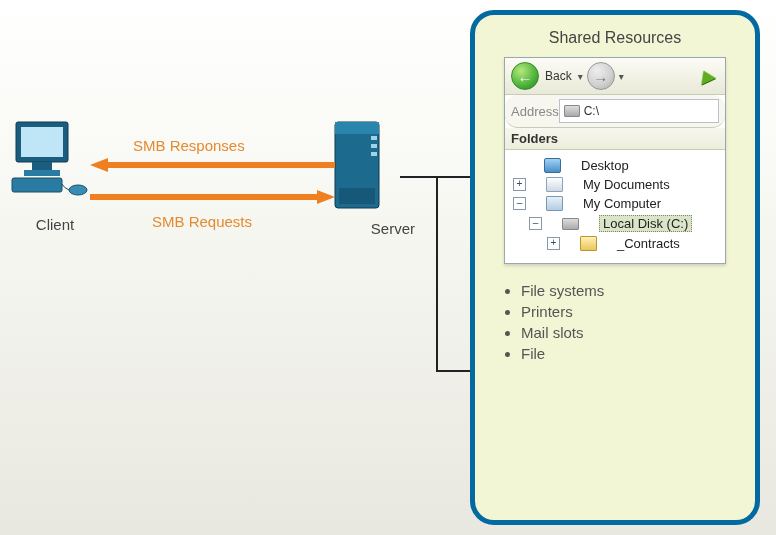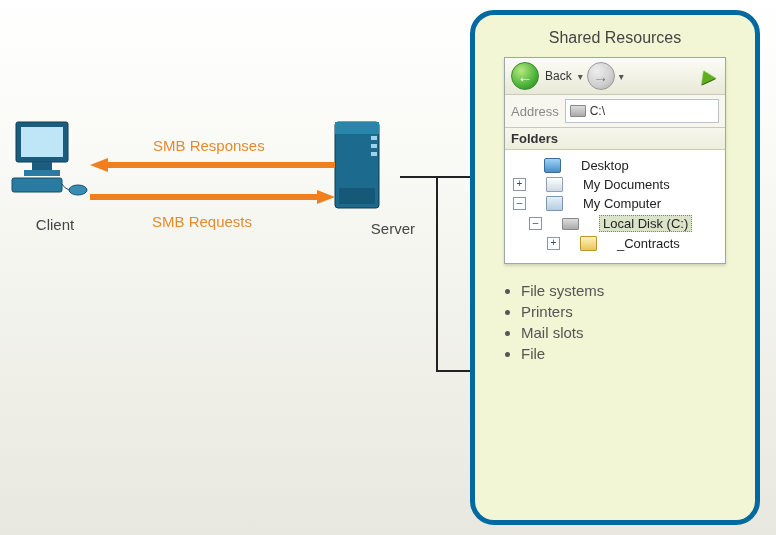--- a/index.html
+++ b/index.html
@@ -58,22 +58,22 @@
 .tiny-carat{font-size:10px;color:#555}
 .up-btn{
   margin-left:auto;width:26px;height:26px;display:flex;align-items:center;justify-content:center;
 }
 .up-arrow{
   width:0;height:0;border-left:8px solid transparent;border-right:8px solid transparent;
   border-bottom:12px solid #5fae1d;filter:drop-shadow(0 1px 0 #2a6a00);
   transform:rotate(-25deg);
 }
 .addr-row{
-  display:flex;align-items:center;gap:6px;padding:4px 6px;
-  border-bottom:1px solid #c8cbb5;background:#f7f7f0;
+  display:flex;align-items:center;padding:4px 6px;
+  border-bottom:1px solid #c8cbb5;background:#f7f7f0;border-radius:13px;
 }
 .addr-label{color:#888;font-size:13px}
 .addr-box{
   flex:1;background:#fff;border:1px solid #b8c2cc;padding:2px 4px;height:18px;
   display:flex;align-items:center;gap:4px;font-size:12px;color:#333;
 }
 .disk-ico{width:14px;height:10px;background:linear-gradient(#ddd,#aaa);border:1px solid #888;border-radius:1px}
 
 .folders-hdr{
   background:linear-gradient(#f7f7ee,#eceedb);border-bottom:1px solid #c8cbb5;
@@ -135,21 +135,21 @@
     <rect x="10" y="20" width="14" height="20" fill="#155877" stroke="#0c3b51"></rect>
     <rect x="34" y="6" width="36" height="16" fill="#3a95bc" stroke="#0c3b51"></rect>
     <rect x="46" y="38" width="28" height="10" fill="#0c3b51"></rect>
   </svg>
   <div class="printer-label">Printer</div>
 </div>
 
 <svg class="arrow" style="left:90px;top:158px" width="245" height="14">
   <polygon points="0,7 18,0 18,4 245,4 245,10 18,10 18,14" fill="#f07f1f"></polygon>
 </svg>
-<div class="arrow-label" style="left:153px;top:137px">SMB Responses</div>
+<div class="arrow-label" style="left:133px;top:137px">SMB Responses</div>
 
 <svg class="arrow" style="left:90px;top:190px" width="245" height="14">
   <polygon points="245,7 227,0 227,4 0,4 0,10 227,10 227,14" fill="#f07f1f"></polygon>
 </svg>
 <div class="arrow-label" style="left:152px;top:213px">SMB Requests</div>
 
 <div class="wire-horiz" style="left:400px;top:176px;width:82px"></div>
 <div class="wire" style="left:436px;top:176px;width:0;height:194px;border-left:2px solid #222;border-bottom:none"></div>
 <div class="wire-horiz" style="left:436px;top:370px;width:130px"></div>
 

